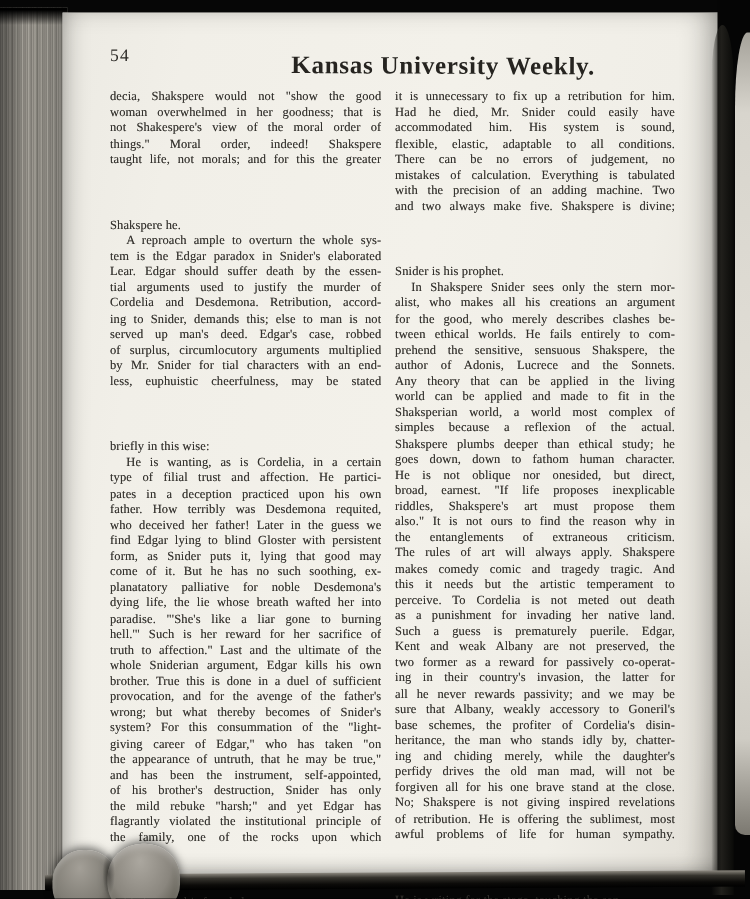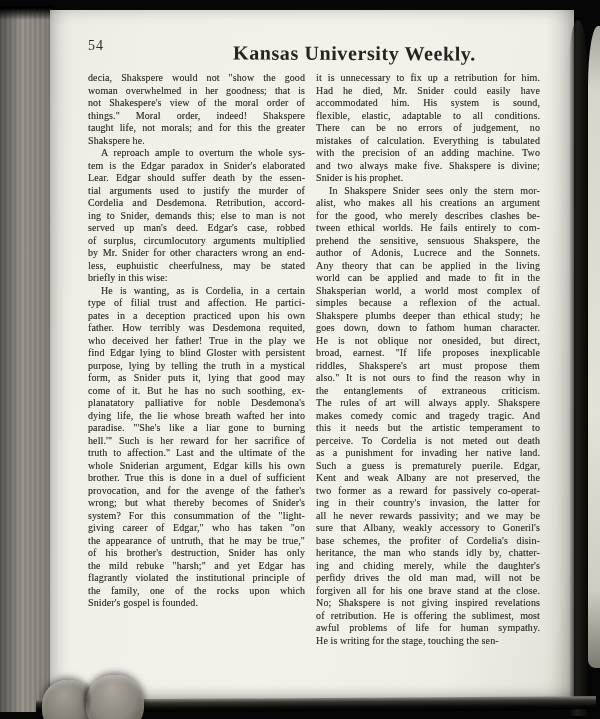--- a/index.html
+++ b/index.html
@@ -41,21 +41,21 @@
   }
   .col{width:221px;}
   .col.right{width:228px;}
   .para{margin:0;}
   .tline{
     font-size:10px;line-height:12.5px;color:var(--ink);
     text-align:justify;text-align-last:justify;
     letter-spacing:0.1px;text-shadow:0 0 0.5px rgba(58,56,51,0.55);
     overflow:hidden;white-space:nowrap;
   }
-  .tline.last{text-align-last:left;}
+  .tline.last{text-align-last:left;margin-top:40px;}
   .para.indent .tline.first{text-indent:13px;font-family:Liberation Serif, serif;}
   
   .gutter-black{position:absolute;left:574px;top:0;width:26px;height:719px;background:#050505;}
   .gutter-band{
     position:absolute;left:569px;top:20px;width:18px;height:696px;
     background:linear-gradient(90deg,rgba(25,24,21,0) 0%,#201f1b 45%,#0a0a08 100%);
     border-radius:50% 50% 0 0 / 46px 46px 0 0;
   }
   .facing-page{
     position:absolute;left:588px;top:26px;width:12px;height:642px;
@@ -108,46 +108,46 @@
           </div>
           <div class="para indent">
             <div class="tline first">A reproach ample to overturn the whole sys-</div>
             <div class="tline">tem is the Edgar paradox in Snider's elaborated</div>
             <div class="tline">Lear.  Edgar should suffer death by the essen-</div>
             <div class="tline">tial arguments used to justify the murder of</div>
             <div class="tline">Cordelia and Desdemona.  Retribution, accord-</div>
             <div class="tline">ing to Snider, demands this; else to man is not</div>
             <div class="tline">served up man's deed.  Edgar's case, robbed</div>
             <div class="tline">of surplus, circumlocutory arguments multiplied</div>
-            <div class="tline">by Mr. Snider for other characters wrong an end-</div>
+            <div class="tline">by Mr. Snider for tial characters with an end-</div>
             <div class="tline">less, euphuistic cheerfulness, may be stated</div>
             <div class="tline last">briefly in this wise:</div>
           </div>
           <div class="para indent">
             <div class="tline first">He is wanting, as is Cordelia, in a certain</div>
             <div class="tline">type of filial trust and affection.  He partici-</div>
             <div class="tline">pates in a deception practiced upon his own</div>
             <div class="tline">father.  How terribly was Desdemona requited,</div>
-            <div class="tline">who deceived her father!  True in the play we</div>
+            <div class="tline">who deceived her father!  Later in the guess we</div>
             <div class="tline">find Edgar lying to blind Gloster with persistent</div>
-            <div class="tline">purpose, lying by telling the truth in a mystical</div>
             <div class="tline">form, as Snider puts it, lying that good may</div>
             <div class="tline">come of it.  But he has no such soothing, ex-</div>
             <div class="tline">planatatory palliative for noble Desdemona's</div>
             <div class="tline">dying life, the lie whose breath wafted her into</div>
             <div class="tline">paradise.  "'She's like a liar gone to burning</div>
             <div class="tline">hell.'"  Such is her reward for her sacrifice of</div>
             <div class="tline">truth to affection." Last and the ultimate of the</div>
             <div class="tline">whole Sniderian argument, Edgar kills his own</div>
             <div class="tline">brother.  True this is done in a duel of sufficient</div>
             <div class="tline">provocation, and for the avenge of the father's</div>
             <div class="tline">wrong; but what thereby becomes of Snider's</div>
             <div class="tline">system?  For this consummation of the "light-</div>
             <div class="tline">giving career of Edgar," who has taken "on</div>
             <div class="tline">the appearance of untruth, that he may be true,"</div>
+            <div class="tline">and has been the instrument, self-appointed,</div>
             <div class="tline">of his brother's destruction, Snider has only</div>
             <div class="tline">the mild rebuke "harsh;" and yet Edgar has</div>
             <div class="tline">flagrantly violated the institutional principle of</div>
             <div class="tline">the family, one of the rocks upon which</div>
             <div class="tline last">Snider's gospel is founded.</div>
           </div>
         </div>
       <div class="col right">
           <div class="para">
             <div class="tline first">it is unnecessary to fix up a retribution for him.</div>

